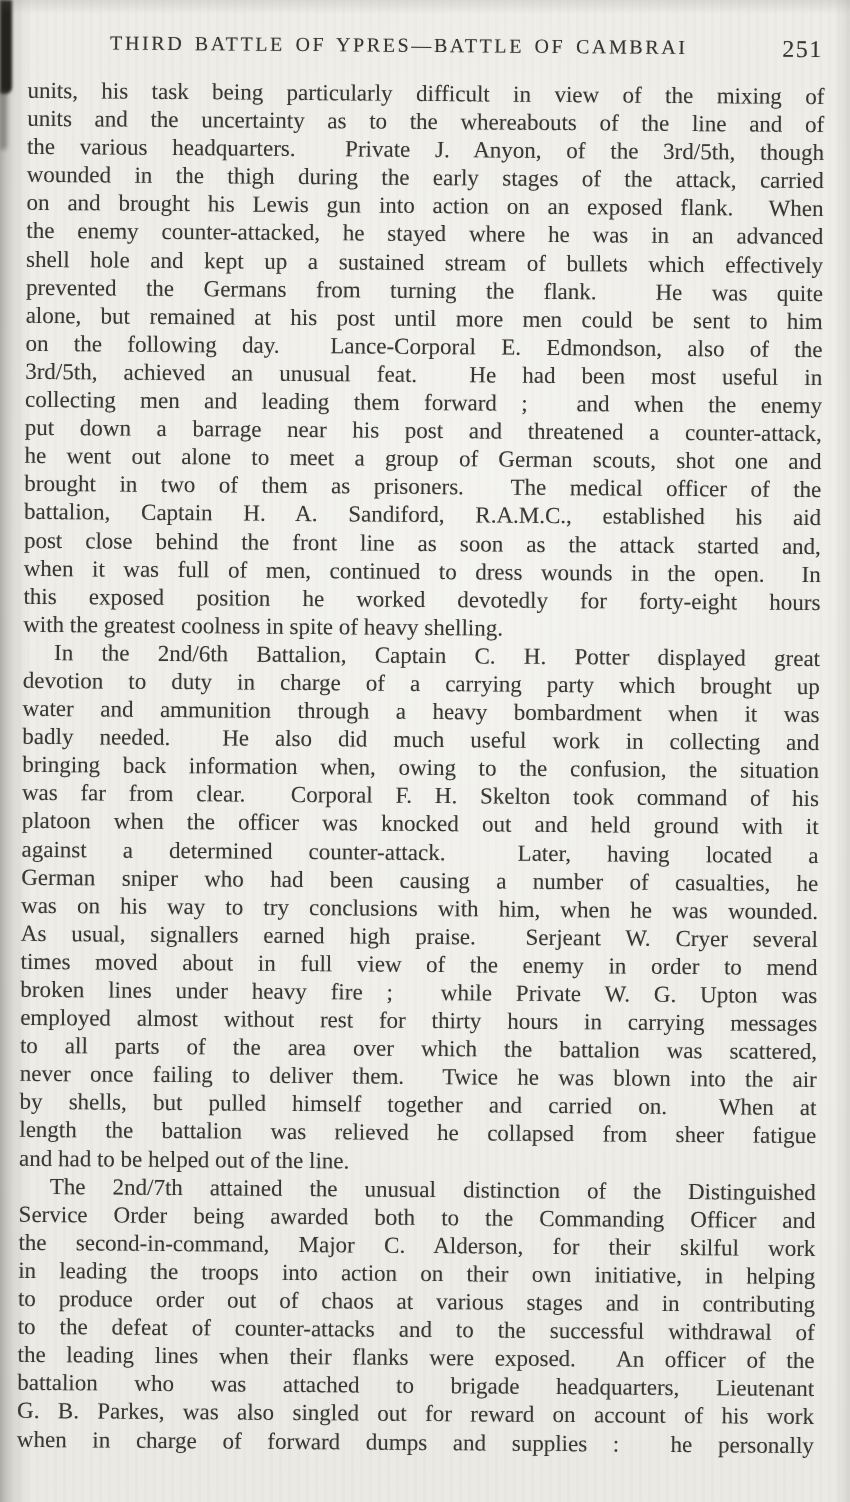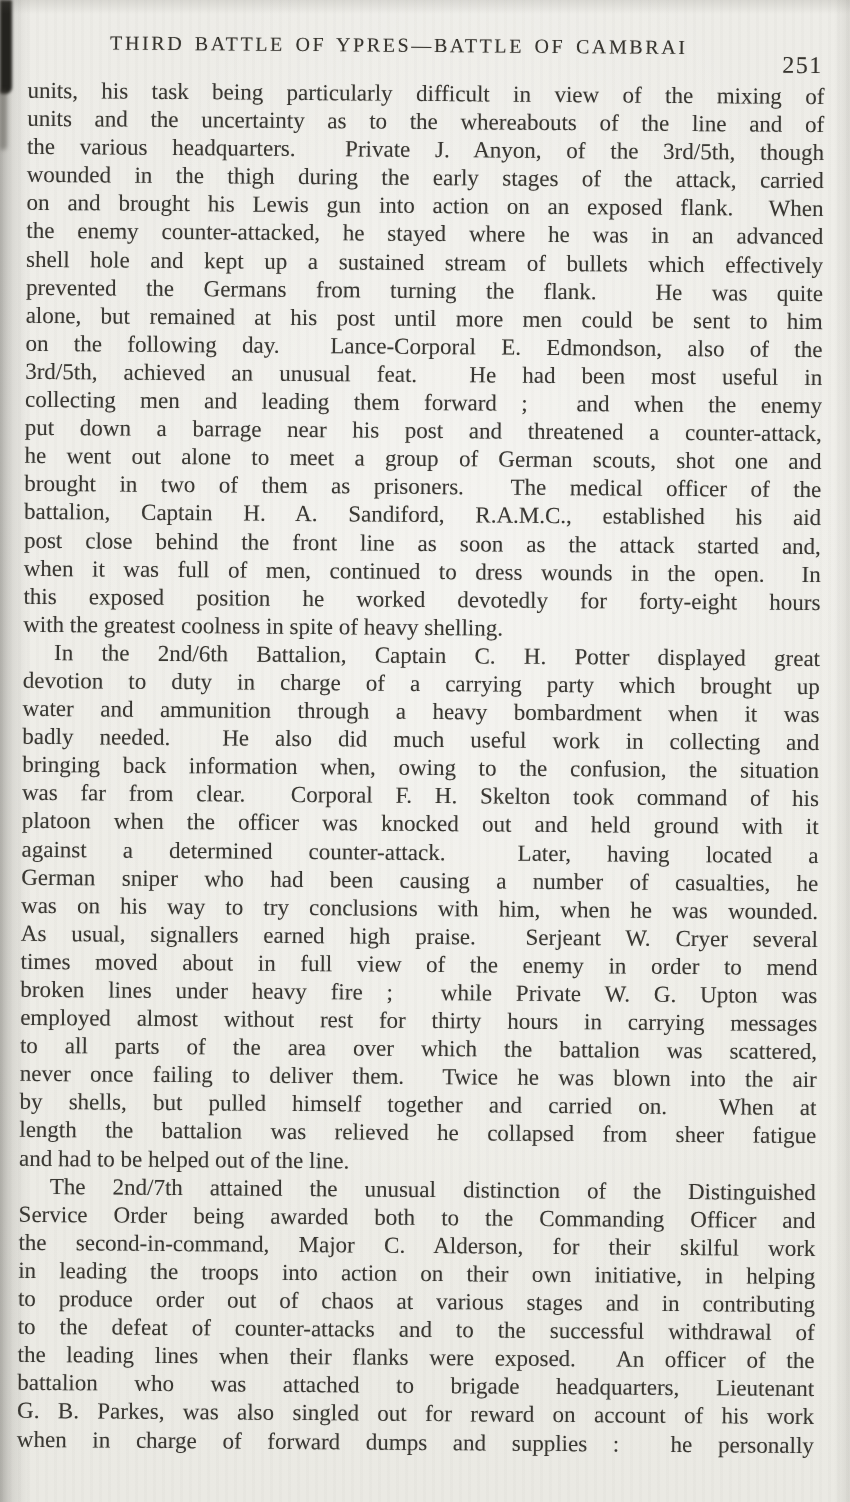--- a/index.html
+++ b/index.html
@@ -80,21 +80,21 @@
     text-align: center;
     font-size: 20px;
     letter-spacing: 2.6px;
     word-spacing: 3px;
     color: #37352f;
     text-shadow: 0 0 1px rgba(55,53,47,0.35);
   }
   .running-header .folio {
     position: absolute;
     right: 2px;
-    top: 23px;
+    top: 7px;
     font-size: 24px;
     letter-spacing: 1.5px;
     color: #37352f;
     text-shadow: 0 0 1px rgba(55,53,47,0.35);
   }
   .body-text {
     margin-top: 4px;
     font-size: 23px;
     text-shadow: 0 0 1px rgba(58,56,51,0.32);
   }

